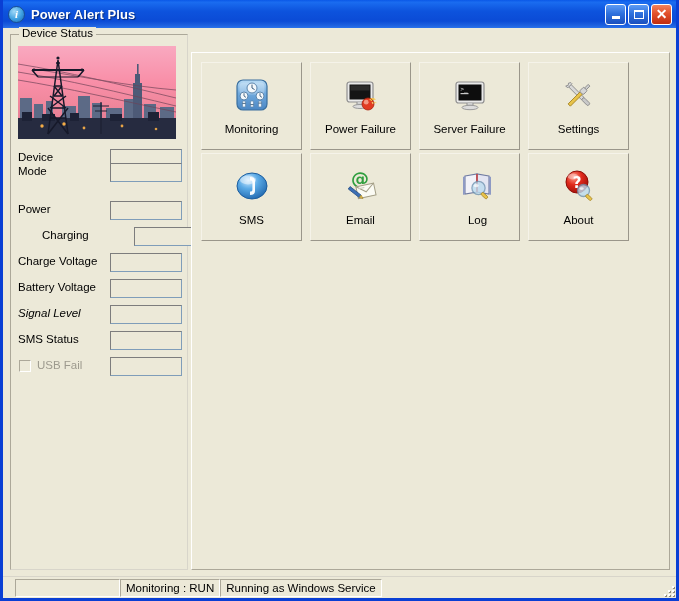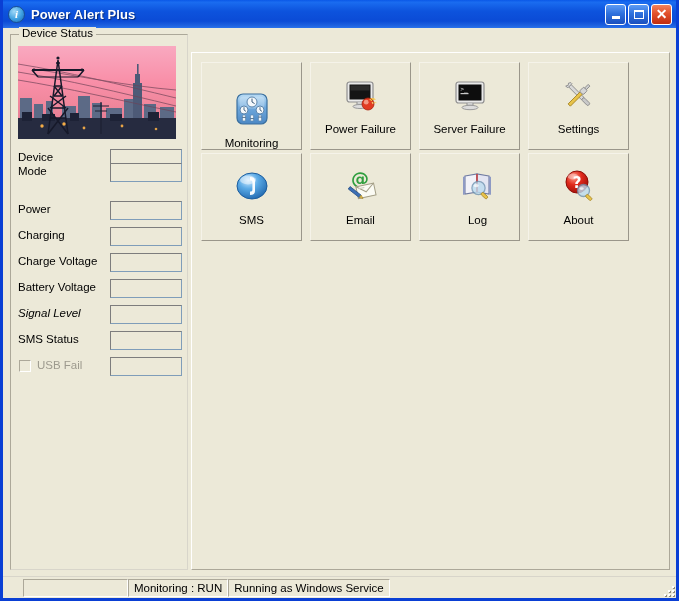--- a/index.html
+++ b/index.html
@@ -282,21 +282,21 @@
     position: absolute;
     left: 0;
     bottom: 0;
     width: 673px;
     height: 22px;
     background: #ece9d8;
     border-top: 1px solid #d8d5ca;
     box-sizing: border-box;
     display: flex;
     align-items: stretch;
-    padding: 2px 1px 1px 20px;
+    padding: 2px 1px 1px 12px;
   }
   .sb-panel {
     border: 1px solid #aca899;
     border-right-color: #ffffff;
     border-bottom-color: #ffffff;
     box-sizing: border-box;
     font-size: 11.5px;
     color: #000000;
     display: flex;
     align-items: center;
@@ -424,21 +424,21 @@
         <div class="field-box"></div>
       </div>
       <div class="field-row" style="top:128px;">
         <div class="field-label">Mode</div>
         <div class="field-box"></div>
       </div>
       <div class="field-row" style="top:166px;">
         <div class="field-label">Power</div>
         <div class="field-box"></div>
       </div>
-      <div class="field-row" style="top:192px;">
+      <div class="field-row" style="top:192px;margin-left:24px;">
         <div class="field-label">Charging</div>
         <div class="field-box"></div>
       </div>
       <div class="field-row" style="top:218px;">
         <div class="field-label">Charge Voltage</div>
         <div class="field-box"></div>
       </div>
       <div class="field-row" style="top:244px;">
         <div class="field-label">Battery Voltage</div>
         <div class="field-box"></div>
@@ -461,21 +461,21 @@
     <div class="tabctrl">
       <div class="tabstrip">
         <div class="tab">
           <span>Main Menu</span>
           <span class="tab-caret"></span>
         </div>
       </div>
 
       <div class="tabpage">
 
-        <div class="menu-btn" style="left:9px; top:9px;justify-content:flex-end;">
+        <div class="menu-btn" style="left:9px; top:9px;">
           <div class="ico">
             <svg width="36" height="36" viewBox="0 0 36 36" xmlns="http://www.w3.org/2000/svg">
               <defs>
                 <linearGradient id="mg" x1="0" y1="0" x2="0" y2="1">
                   <stop offset="0%" stop-color="#b9dcf5"></stop>
                   <stop offset="45%" stop-color="#6fa9dd"></stop>
                   <stop offset="100%" stop-color="#4b87c4"></stop>
                 </linearGradient>
               </defs>
               <rect x="3" y="3" width="30" height="30" rx="6" fill="url(#mg)" stroke="#3a6f9e" stroke-width="1.2"></rect>

